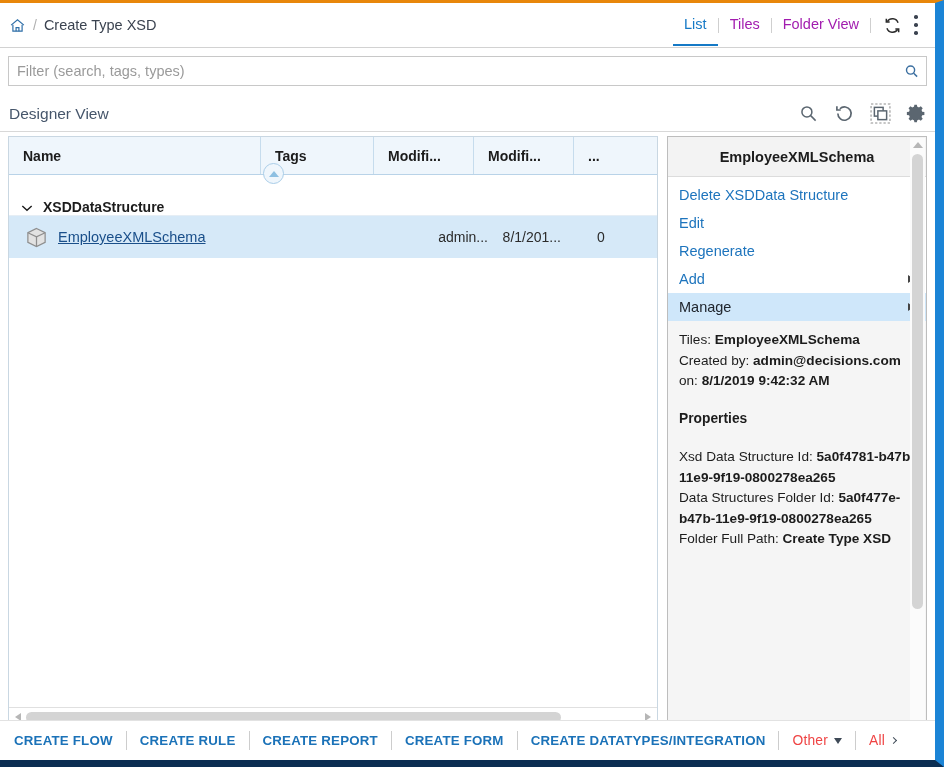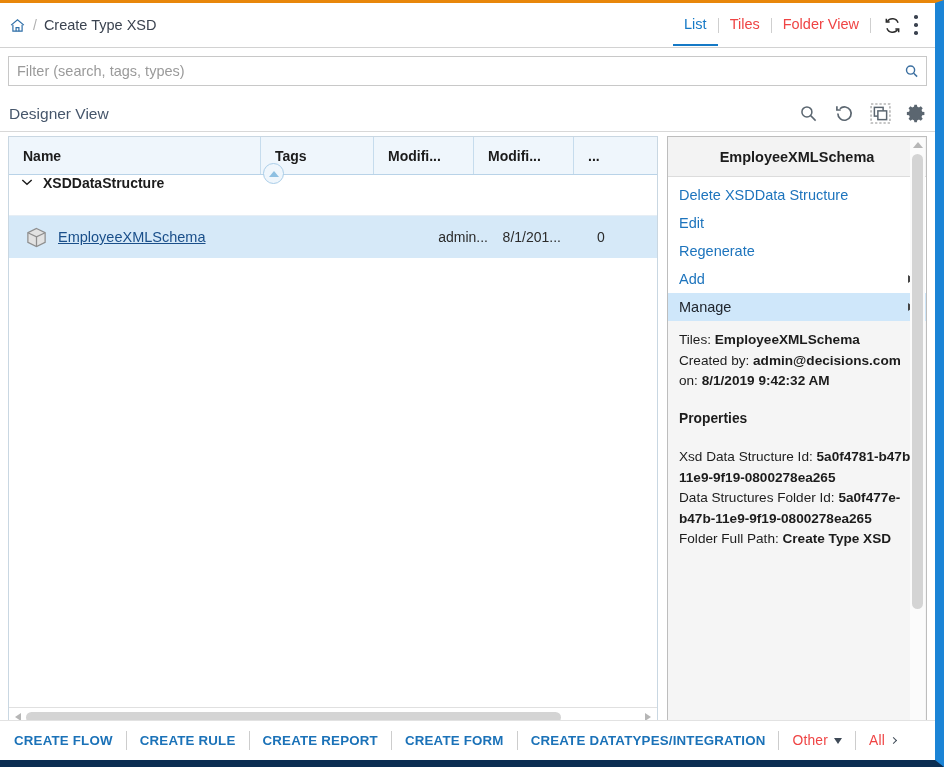--- a/index.html
+++ b/index.html
@@ -30,21 +30,21 @@
   .crumb-left { display: flex; align-items: center; padding-left: 9px; }
   .home-icon { width: 17px; height: 17px; display: block; }
   .crumb-sep { color: #b0b0b0; font-size: 14px; margin: 0 7px; }
   .crumb-text { color: #3b4350; font-size: 14.5px; }
 
   .crumb-right {
     position: absolute; right: 8px; top: 0; bottom: 0;
     display: flex; align-items: center; gap: 0;
   }
   .view-tab {
-    font-size: 14.5px; color: #ef4444;
+    font-size: 14.5px; color: #a21caf;
     padding: 13px 11px 12px 11px;
     line-height: 1;
     border-bottom: 2px solid transparent;
     cursor: pointer;
   }
   .view-tab.active { color: #1579c6; border-bottom-color: #1579c6; }
   .vdiv { width: 1px; height: 15px; background: #cfcfcf; }
   .icon-btn {
     display: flex; align-items: center; justify-content: center;
     cursor: pointer;
@@ -135,21 +135,21 @@
   }
   .sort-bubble .tri {
     width: 0; height: 0;
     border-left: 5px solid transparent;
     border-right: 5px solid transparent;
     border-bottom: 6px solid #8ec0e2;
   }
 
   .group-row {
     height: 41px;
-    display: flex; align-items: flex-start;
+    display: flex; align-items: flex-end;
     padding-left: 11px;
     border-bottom: 1px solid #e6eef5;
     background: #fff;
     flex: 0 0 auto;
   }
   .chev {
     width: 14px; height: 14px; margin-right: 9px;
     display: block;
   }
   .group-label { font-size: 14px; font-weight: bold; color: #1c1c1c; }

